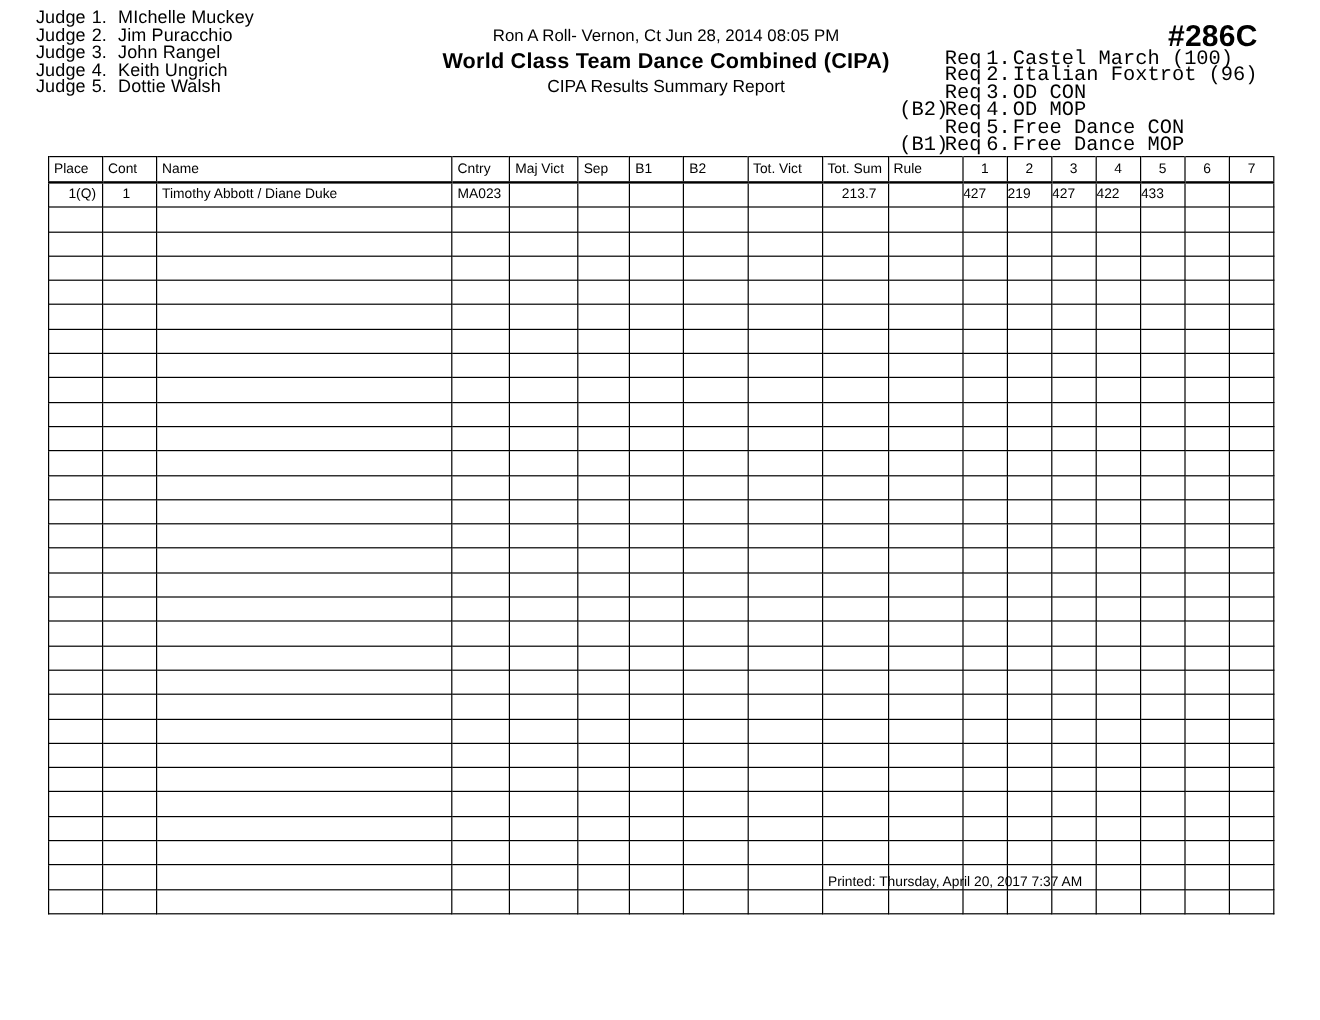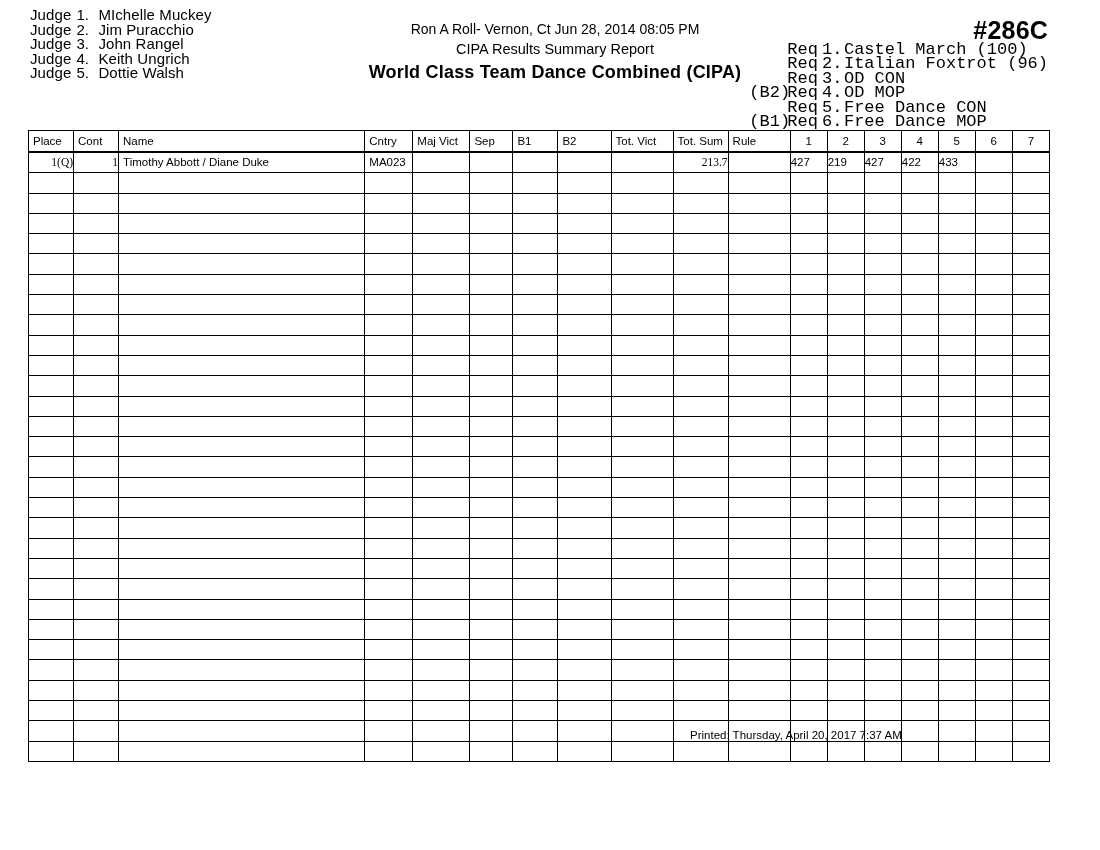--- a/index.html
+++ b/index.html
@@ -90,21 +90,21 @@
     text-align: right;
     padding-right: 4px;
   }
   .req-word { display: inline-block; }
   .req-num  { display: inline-block; width: 20px; padding-left: 4px; }
   .req-name { display: inline-block; padding-left: 2px; }
 
   
   #results-table-wrap {
     position: absolute;
-    left: 28px;
+    left: 40px;
     top: 130px;
     width: 1012px;
     border-radius: 20px;
   }
   table.results {
     border-collapse: collapse;
     table-layout: fixed;
     width: 1022px;
     border-left: 1.5px solid #000;
     border-right: 1.5px solid #000;
@@ -128,21 +128,21 @@
   }
   table.results thead th {
     border-bottom: 2px solid #000;
     height: 20px;
     line-height: 20px;
   }
   table.results thead th.judge-head {
     text-align: center;
     padding-left: 0;
   }
-  table.results td.ctr { text-align: right; padding-left: 16px; font-family: Liberation Serif, serif; }
+  table.results td.ctr { text-align: left; padding-left: 16px; }
   table.results td.judge-cell { text-align: left; padding-left: 0; }
   table.results tbody tr.blank-row td { height: 19.3px; }
 
   
   #printed-footer {
     position: absolute;
     left: 690px;
     top: 728px;
     font-size: 11.5px;
     line-height: 15px;
@@ -155,22 +155,22 @@
 <div id="judges-block">
     <div class="judge-line"><span class="judge-word">Judge</span><span class="judge-num">1.</span><span class="judge-name">MIchelle Muckey</span></div>
     <div class="judge-line"><span class="judge-word">Judge</span><span class="judge-num">2.</span><span class="judge-name">Jim Puracchio</span></div>
     <div class="judge-line"><span class="judge-word">Judge</span><span class="judge-num">3.</span><span class="judge-name">John Rangel</span></div>
     <div class="judge-line"><span class="judge-word">Judge</span><span class="judge-num">4.</span><span class="judge-name">Keith Ungrich</span></div>
     <div class="judge-line"><span class="judge-word">Judge</span><span class="judge-num">5.</span><span class="judge-name">Dottie Walsh</span></div>
   </div>
 
 <div id="title-block">
   <div id="event-subtitle">Ron A Roll- Vernon, Ct  Jun 28, 2014  08:05 PM</div>
+  <div id="class-title">World Class Team Dance Combined (CIPA)</div>
   <div id="report-subtitle">CIPA Results Summary Report</div>
-  <div id="class-title">World Class Team Dance Combined (CIPA)</div>
 </div>
 
 <div id="req-block">
   <div id="heat-number">#286C</div>
   <div id="req-lines">
       <div class="req-line"><span class="req-bflag"></span><span class="req-word">Req</span><span class="req-num">1.</span><span class="req-name">Castel March (100)</span></div>
       <div class="req-line"><span class="req-bflag"></span><span class="req-word">Req</span><span class="req-num">2.</span><span class="req-name">Italian Foxtrot (96)</span></div>
       <div class="req-line"><span class="req-bflag"></span><span class="req-word">Req</span><span class="req-num">3.</span><span class="req-name">OD CON</span></div>
       <div class="req-line"><span class="req-bflag">(B2)</span><span class="req-word">Req</span><span class="req-num">4.</span><span class="req-name">OD MOP</span></div>
       <div class="req-line"><span class="req-bflag"></span><span class="req-word">Req</span><span class="req-num">5.</span><span class="req-name">Free Dance CON</span></div>

